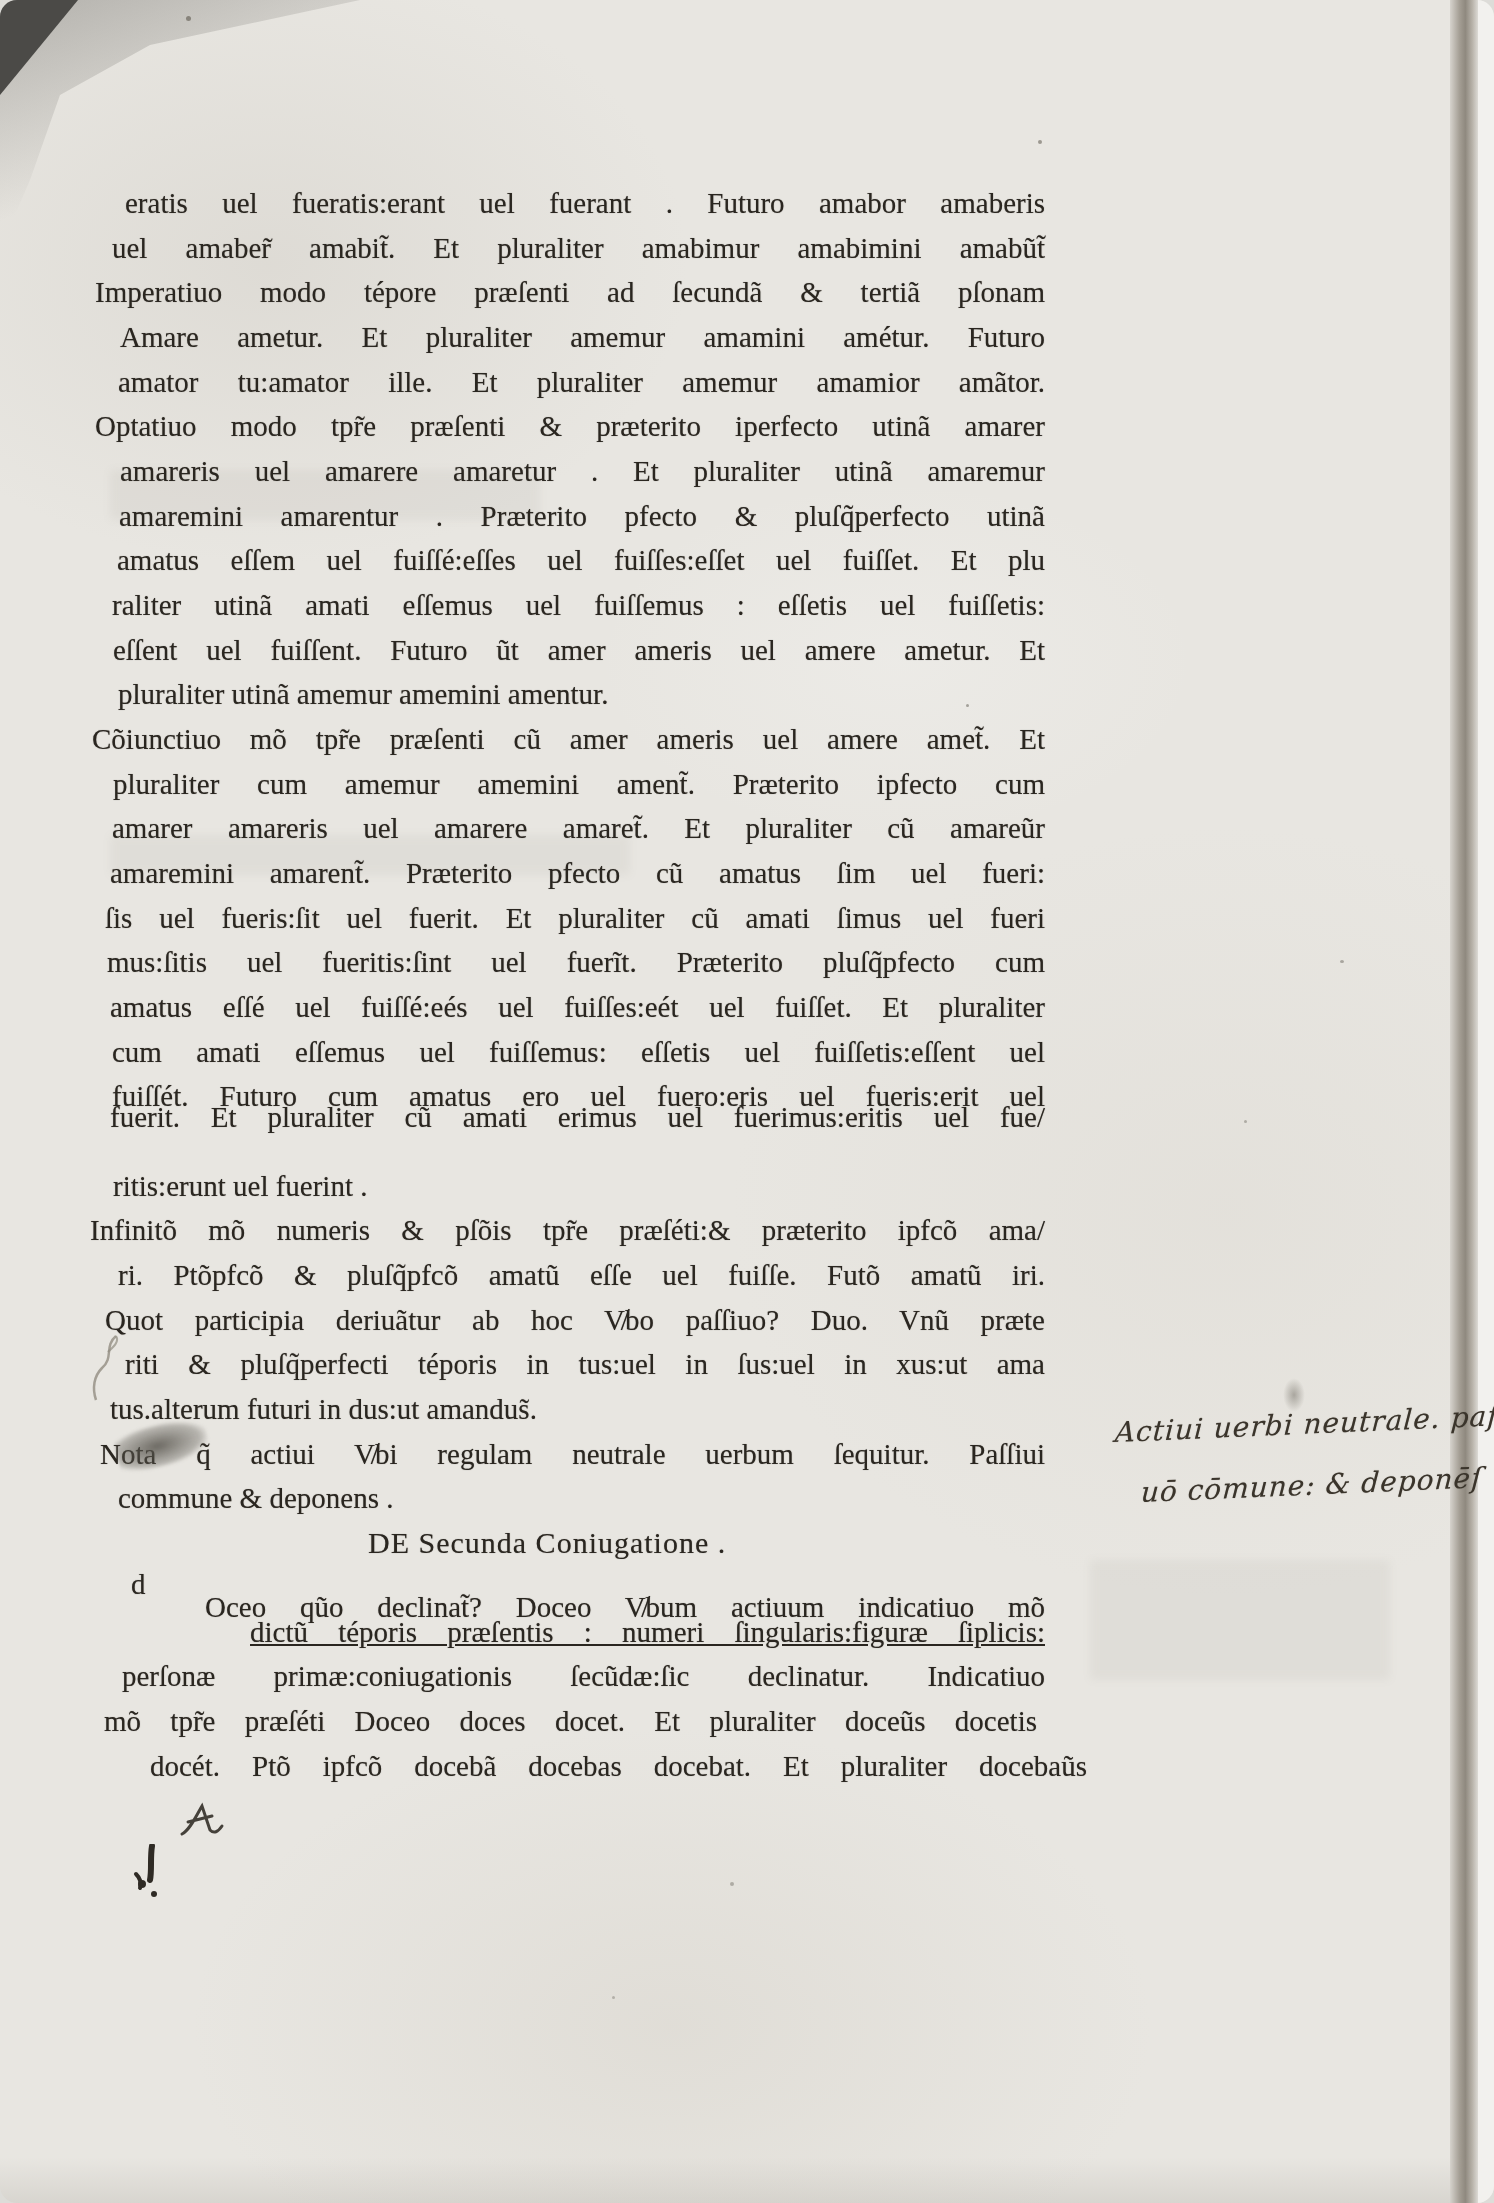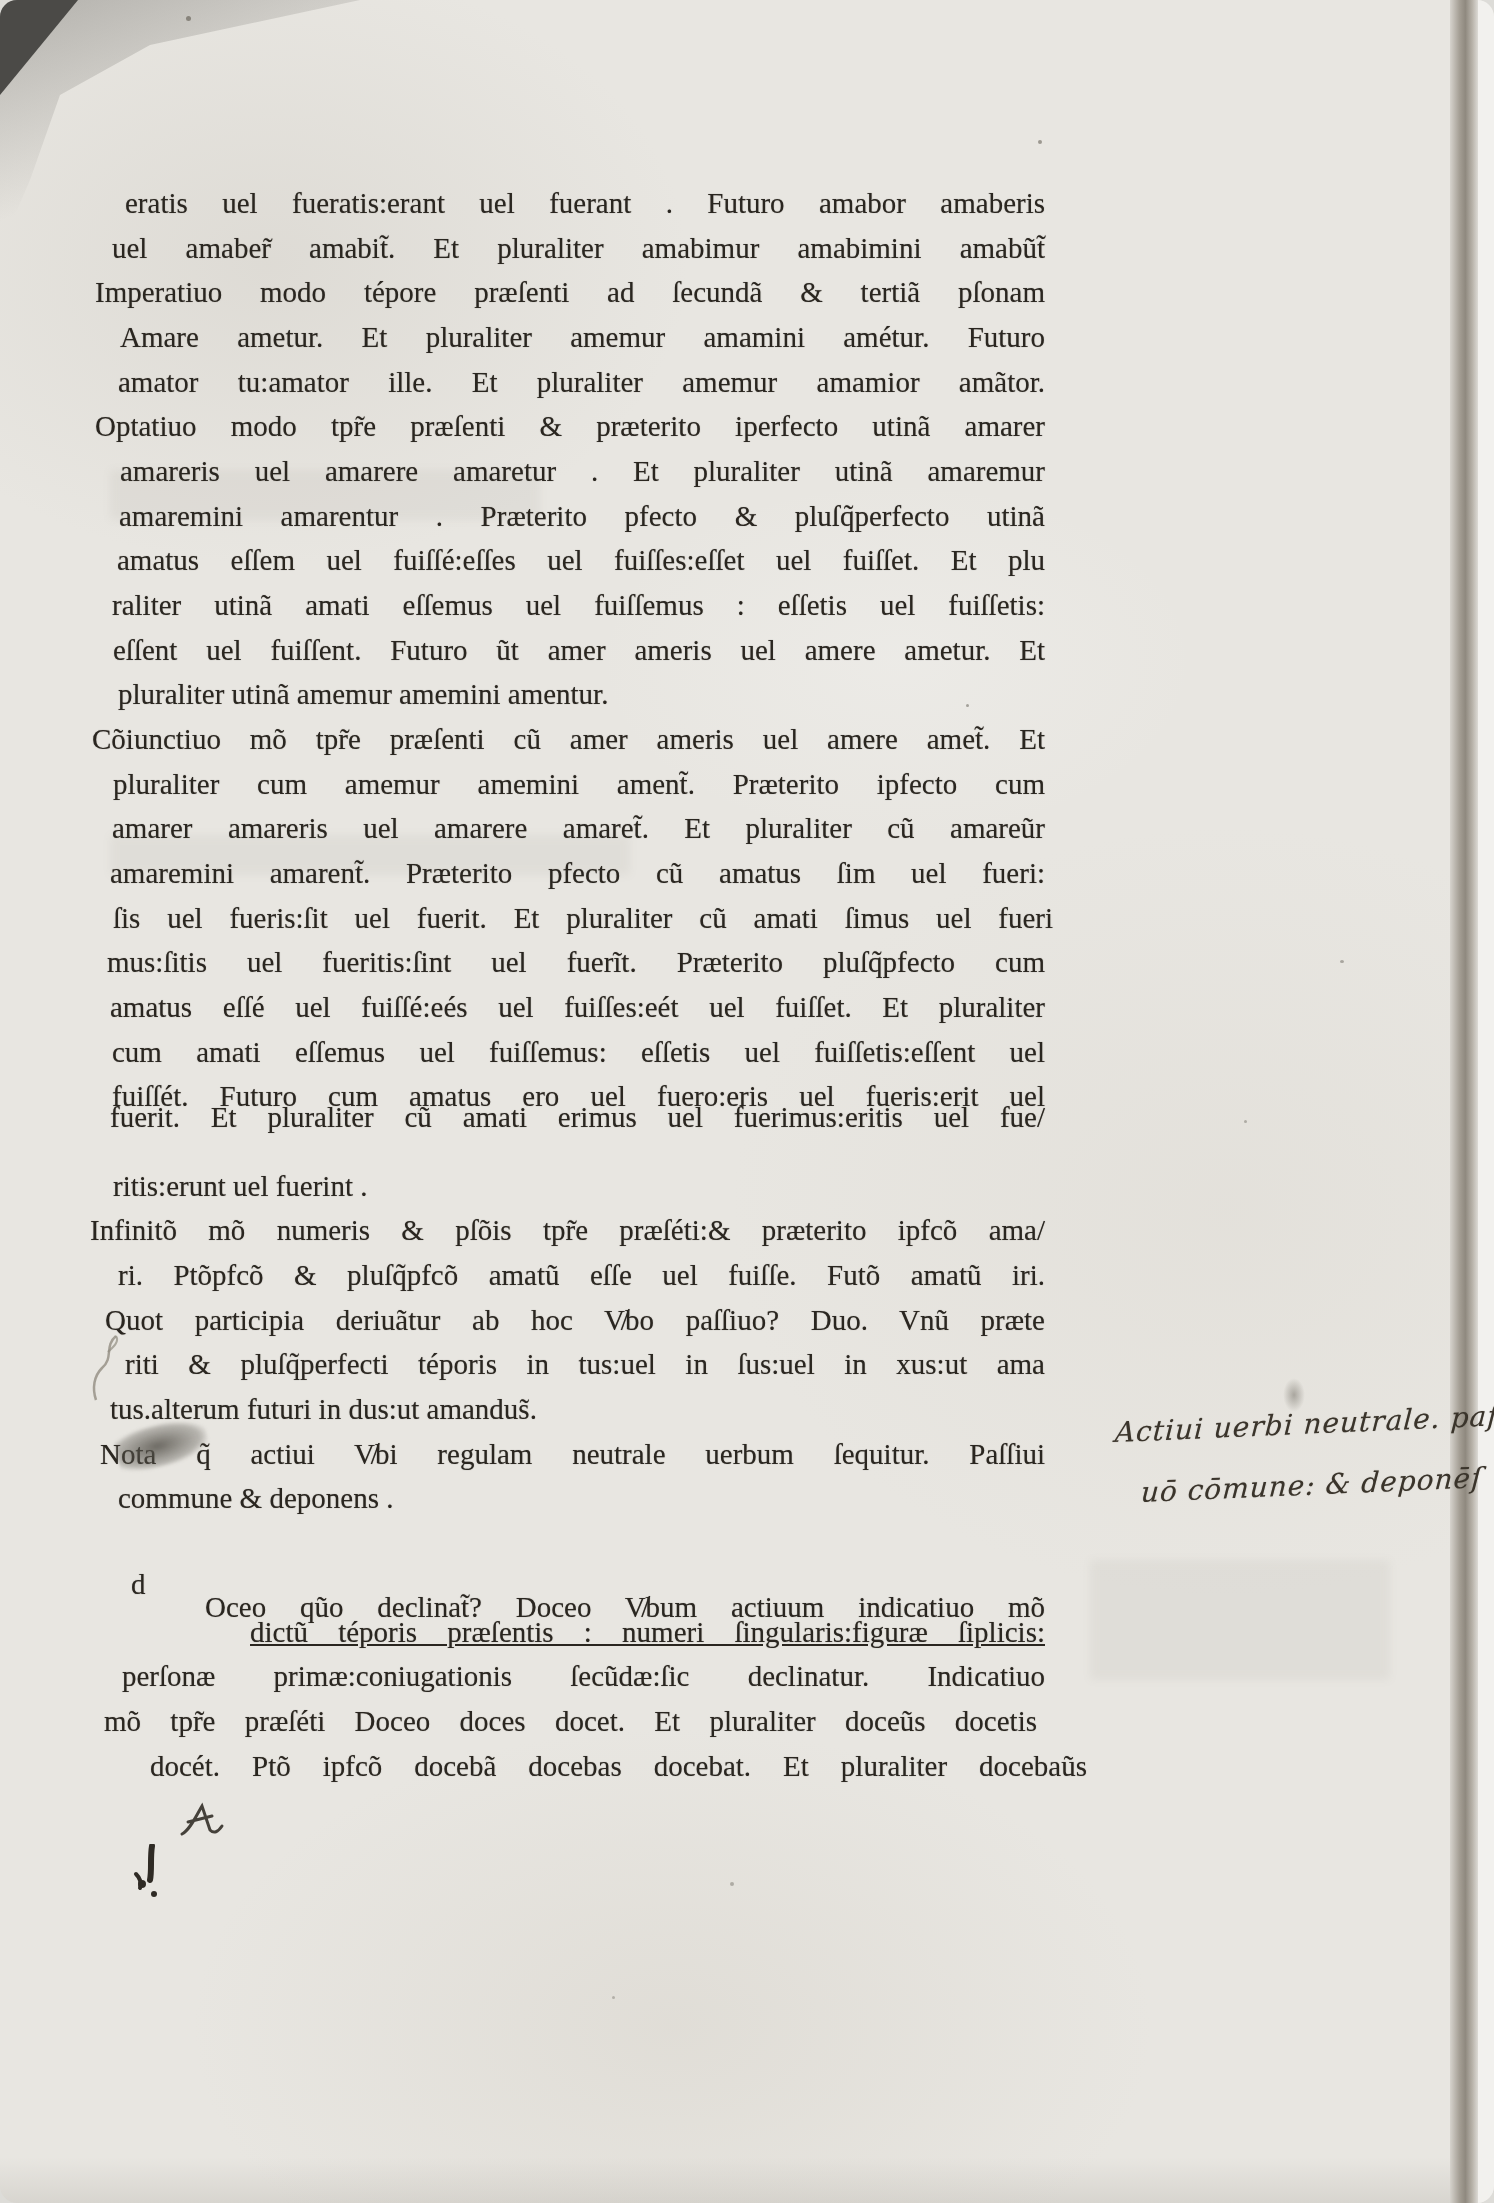--- a/index.html
+++ b/index.html
@@ -112,38 +112,39 @@
       <div class="print-line" style="left: 120px; top: 452px; width: 925px;">amareris uel amarere amaretur . Et pluraliter utinã amaremur</div>
       <div class="print-line" style="left: 119px; top: 497px; width: 926px;">amaremini amarentur . Præterito pfecto &amp; pluſq̃perfecto utinã</div>
       <div class="print-line" style="left: 117px; top: 541px; width: 928px;">amatus eſſem uel fuiſſé:eſſes uel fuiſſes:eſſet uel fuiſſet. Et plu</div>
       <div class="print-line" style="left: 112px; top: 586px; width: 933px;">raliter utinã amati eſſemus uel fuiſſemus : eſſetis uel fuiſſetis:</div>
       <div class="print-line" style="left: 113px; top: 631px; width: 932px;">eſſent uel fuiſſent. Futuro ũt amer ameris uel amere ametur. Et</div>
       <div class="print-line short" style="left: 118px; top: 675px;">pluraliter utinã amemur amemini amentur.</div>
       <div class="print-line" style="left: 92px; top: 720px; width: 953px;">Cõiunctiuo mõ tpr̃e præſenti cũ amer ameris uel amere amet̃. Et</div>
       <div class="print-line" style="left: 113px; top: 765px; width: 932px;">pluraliter cum amemur amemini ament̃. Præterito ipfecto cum</div>
       <div class="print-line" style="left: 112px; top: 809px; width: 933px;">amarer amareris uel amarere amaret̃. Et pluraliter cũ amareũr</div>
       <div class="print-line" style="left: 110px; top: 854px; width: 935px;">amaremini amarent̃. Præterito pfecto cũ amatus ſim uel fueri:</div>
-      <div class="print-line" style="left: 105px; top: 899px; width: 940px; margin-left: 8px;">ſis uel fueris:ſit uel fuerit. Et pluraliter cũ amati ſimus uel fueri</div>
+      <div class="print-line" style="left: 105px; top: 899px; width: 940px;">ſis uel fueris:ſit uel fuerit. Et pluraliter cũ amati ſimus uel fueri</div>
       <div class="print-line" style="left: 107px; top: 943px; width: 938px;">mus:ſitis uel fueritis:ſint uel fuerĩt. Præterito pluſq̃pfecto cum</div>
       <div class="print-line" style="left: 110px; top: 988px; width: 935px;">amatus eſſé uel fuiſſé:eés uel fuiſſes:eét uel fuiſſet. Et pluraliter</div>
       <div class="print-line" style="left: 112px; top: 1033px; width: 933px;">cum amati eſſemus uel fuiſſemus: eſſetis uel fuiſſetis:eſſent uel</div>
       <div class="print-line" style="left: 112px; top: 1077px; width: 933px;">fuiſſét. Futuro cum amatus ero uel fuero:eris uel fueris:erit uel</div>
       <div class="print-line" style="left: 110px; top: 1098px; width: 935px;">fuerit. Et pluraliter cũ amati erimus uel fuerimus:eritis uel fue/</div>
       <div class="print-line short" style="left: 113px; top: 1167px;">ritis:erunt uel fuerint .</div>
       <div class="print-line" style="left: 90px; top: 1211px; width: 955px;">Infinitõ mõ numeris &amp; pſõis tpr̃e præſéti:&amp; præterito ipfcõ ama/</div>
       <div class="print-line" style="left: 118px; top: 1256px; width: 927px;">ri. Ptõpfcõ &amp; pluſq̃pfcõ amatũ eſſe uel fuiſſe. Futõ amatũ iri.</div>
       <div class="print-line" style="left: 105px; top: 1301px; width: 940px;">Quot participia deriuãtur ab hoc V̸bo paſſiuo? Duo. Vnũ præte</div>
       <div class="print-line" style="left: 125px; top: 1345px; width: 920px;">riti &amp; pluſq̃perfecti téporis in tus:uel in ſus:uel in xus:ut ama</div>
       <div class="print-line short" style="left: 110px; top: 1390px;">tus.alterum futuri in dus:ut amandus̃.</div>
       <div class="print-line" style="left: 100px; top: 1435px; width: 945px;">Nota q̃ actiui V̸bi regulam neutrale uerbum ſequitur. Paſſiui</div>
       <div class="print-line short" style="left: 118px; top: 1479px;">commune &amp; deponens .</div>
     </div>
 
   <div class="guide-letter">d</div>
 
+  <div class="heading">DE Secunda Coniugatione .</div>
 
   <div id="doceo-lines">
       <div class="print-line" style="left: 205px; top: 1568px; width: 840px; margin-top: 20px;">Oceo qũo declinat̃? Doceo V̸bum actiuum indicatiuo mõ</div>
       <div class="print-line" style="left: 250px; top: 1613px; width: 795px; text-decoration: underline;">dictũ téporis præſentis : numeri ſingularis:figuræ ſiplicis:</div>
       <div class="print-line" style="left: 122px; top: 1657px; width: 923px;">perſonæ primæ:coniugationis ſecũdæ:ſic declinatur. Indicatiuo</div>
       <div class="print-line" style="left: 104px; top: 1702px; width: 933px;">mõ tpr̃e præſéti Doceo doces docet. Et pluraliter doceũs docetis</div>
       <div class="print-line" style="left: 108px; top: 1747px; width: 937px; margin-left: 42px;">docét. Ptõ ipfcõ docebã docebas docebat. Et pluraliter docebaũs</div>
     </div>
 
   <div id="note-lines">

